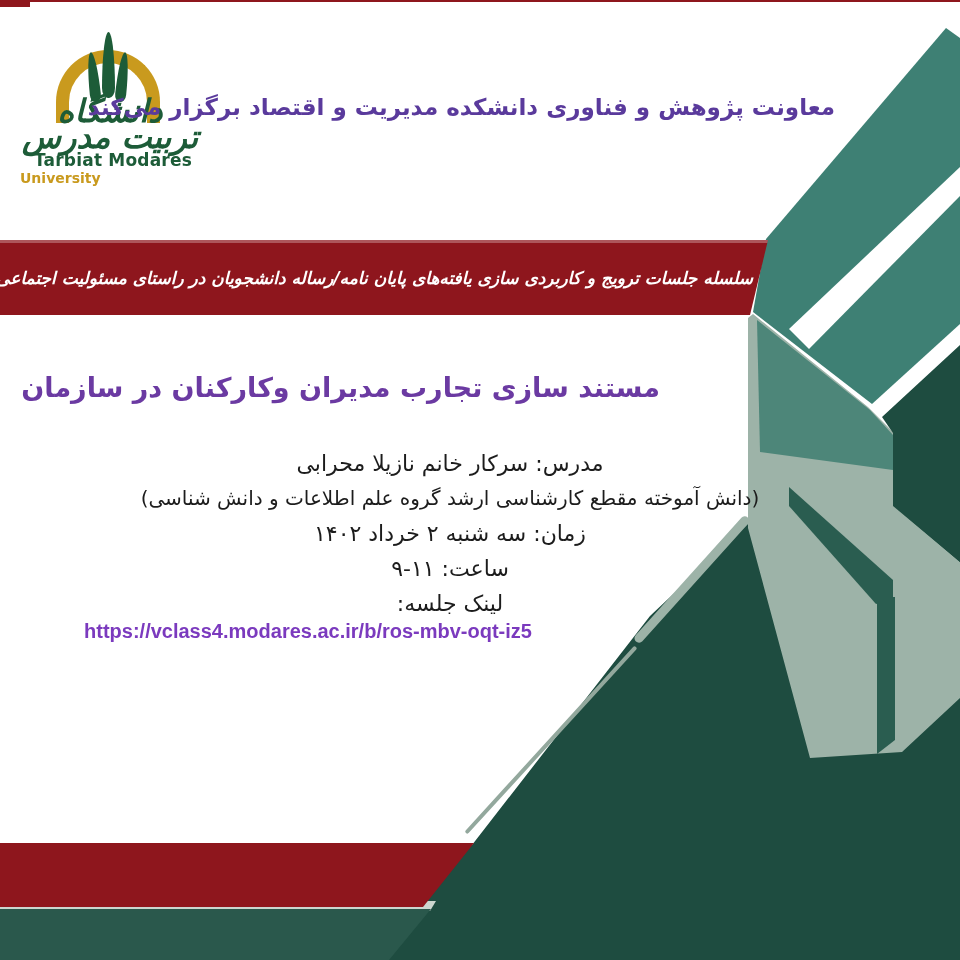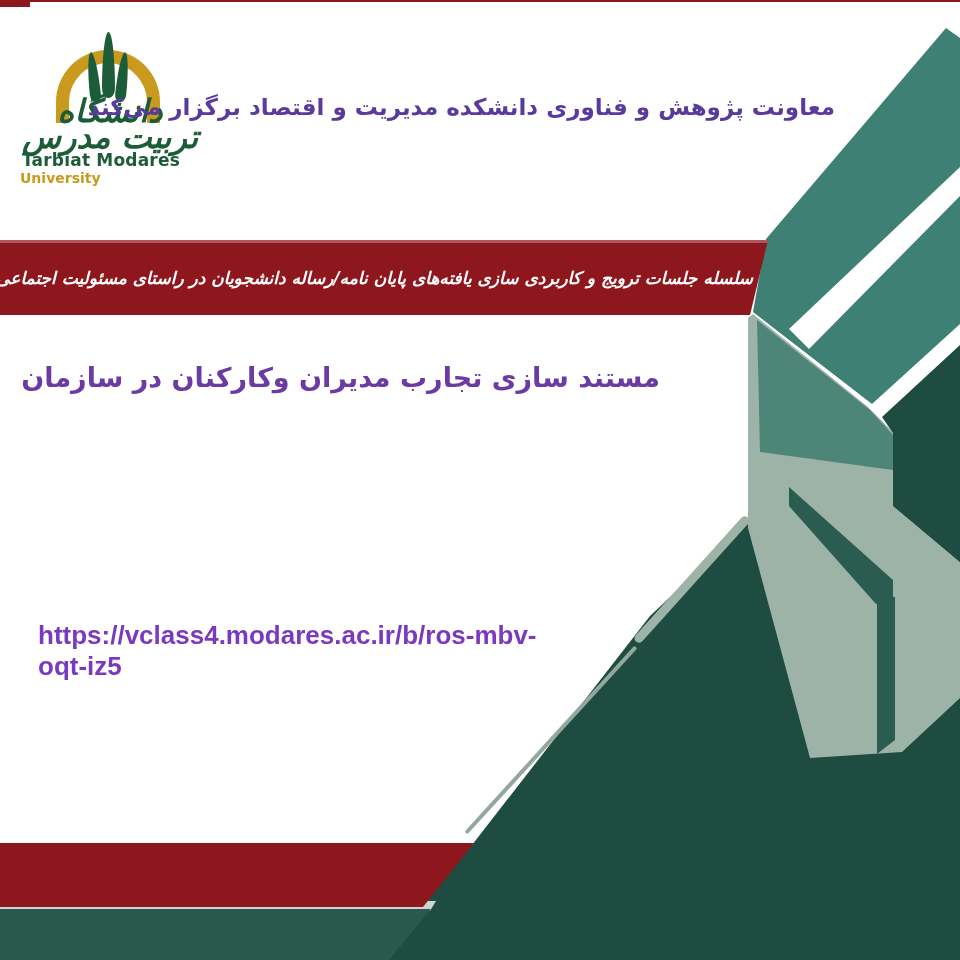--- a/index.html
+++ b/index.html
@@ -36,41 +36,41 @@
   
   .logo{position:absolute;left:18px;top:20px;width:220px;height:180px;}
   .logo-arch{position:absolute;left:38px;top:30px;width:78px;height:60px;
     border:13px solid var(--logo_gold);border-bottom:none;border-radius:52px 52px 0 0;}
   .leaf{position:absolute;background:var(--logo_green);border-radius:50% 50% 45% 45%/85% 85% 15% 15%;}
   .leaf-c{left:84px;top:12px;width:13px;height:66px;}
   .leaf-l{left:70px;top:32px;width:11px;height:50px;transform:rotate(-6deg);}
   .leaf-r{left:99px;top:32px;width:11px;height:50px;transform:rotate(6deg);}
   .logo-fa{position:absolute;left:2px;top:78px;width:180px;direction:rtl;text-align:center;
     font-size:32px;line-height:26px;font-weight:bold;font-style:italic;color:var(--logo_green);}
-  .logo-en1{position:absolute;left:2px;top:130px;width:160px;text-align:right;
+  .logo-en1{position:absolute;left:14px;top:130px;width:160px;text-align:right;
     font-size:17px;font-weight:bold;color:var(--logo_green);letter-spacing:.2px;}
   .logo-en2{position:absolute;left:2px;top:150px;width:160px;text-align:left;
     font-size:14px;font-weight:bold;color:var(--logo_gold);}
 
   
   .header-line{position:absolute;right:125px;top:94px;direction:rtl;white-space:nowrap;
     font-size:23px;font-weight:bold;color:var(--purple_header);}
   .banner{position:absolute;left:0;top:240px;width:768px;height:75px;background:var(--maroon);
     clip-path:polygon(0 0,768px 0,750px 75px,0 75px);display:flex;align-items:center;justify-content:center;}
   .banner-hl{position:absolute;left:0;top:0;width:100%;height:3px;background:rgba(255,255,255,.28);}
   .banner-text{direction:rtl;white-space:nowrap;font-size:17px;font-weight:bold;color:#fff;
     font-style:italic;padding:0 8px;}
-  .poster-title{position:absolute;left:60px;top:362px;width:600px;text-align:right;direction:rtl;
+  .poster-title{position:absolute;left:60px;top:372px;width:600px;text-align:right;direction:rtl;
     white-space:nowrap;font-size:27px;font-weight:bold;color:var(--purple_title);}
   .details{position:absolute;left:80px;top:446px;width:740px;direction:rtl;text-align:center;
     color:var(--text_dark);}
   .details div{font-size:22px;line-height:35px;white-space:nowrap;}
   .details div:nth-child(2){font-size:20px;}
-  .meeting-link{position:absolute;left:38px;top:620px;width:540px;text-align:left;
-    font-family:"Liberation Sans",sans-serif;font-size:26px;font-weight:bold;
+  .meeting-link{position:absolute;left:38px;top:620px;width:540px;text-align:center;
+    font-family:"Liberation Sans",sans-serif;font-size:20px;font-weight:bold;
     color:var(--purple_link);text-decoration:none;display:block;}
 </style>
 </head>
 <body>
 
 <div class="canvas">
 
   <div class="shape s-darkgreen-big"></div>
   <div class="shape s-bottom-line"></div>
   <div class="shape s-bottom-band"></div>
@@ -99,16 +99,23 @@
 
   <div class="header-line">معاونت پژوهش و فناوری دانشکده مدیریت و اقتصاد برگزار می‌کند</div>
 
   <div class="banner">
     <div class="banner-hl"></div>
     <div class="banner-text">از سلسله  جلسات ترویج و کاربردی سازی یافته‌های پایان نامه/رساله دانشجویان در راستای مسئولیت اجتماعی</div>
   </div>
 
   <div class="poster-title">مستند سازی تجارب مدیران وکارکنان در سازمان</div>
 
+  <div class="details">
+    <div>مدرس: سرکار خانم نازیلا محرابی</div>
+    <div>(دانش آموخته مقطع کارشناسی ارشد گروه علم اطلاعات و دانش شناسی)</div>
+    <div>زمان: سه شنبه ۲ خرداد ۱۴۰۲</div>
+    <div>ساعت: ۱۱-۹</div>
+    <div>لینک جلسه:</div>
+  </div>
 
   <a class="meeting-link">https://vclass4.modares.ac.ir/b/ros-mbv-oqt-iz5</a>
 
 </div>
 
 </body></html>

